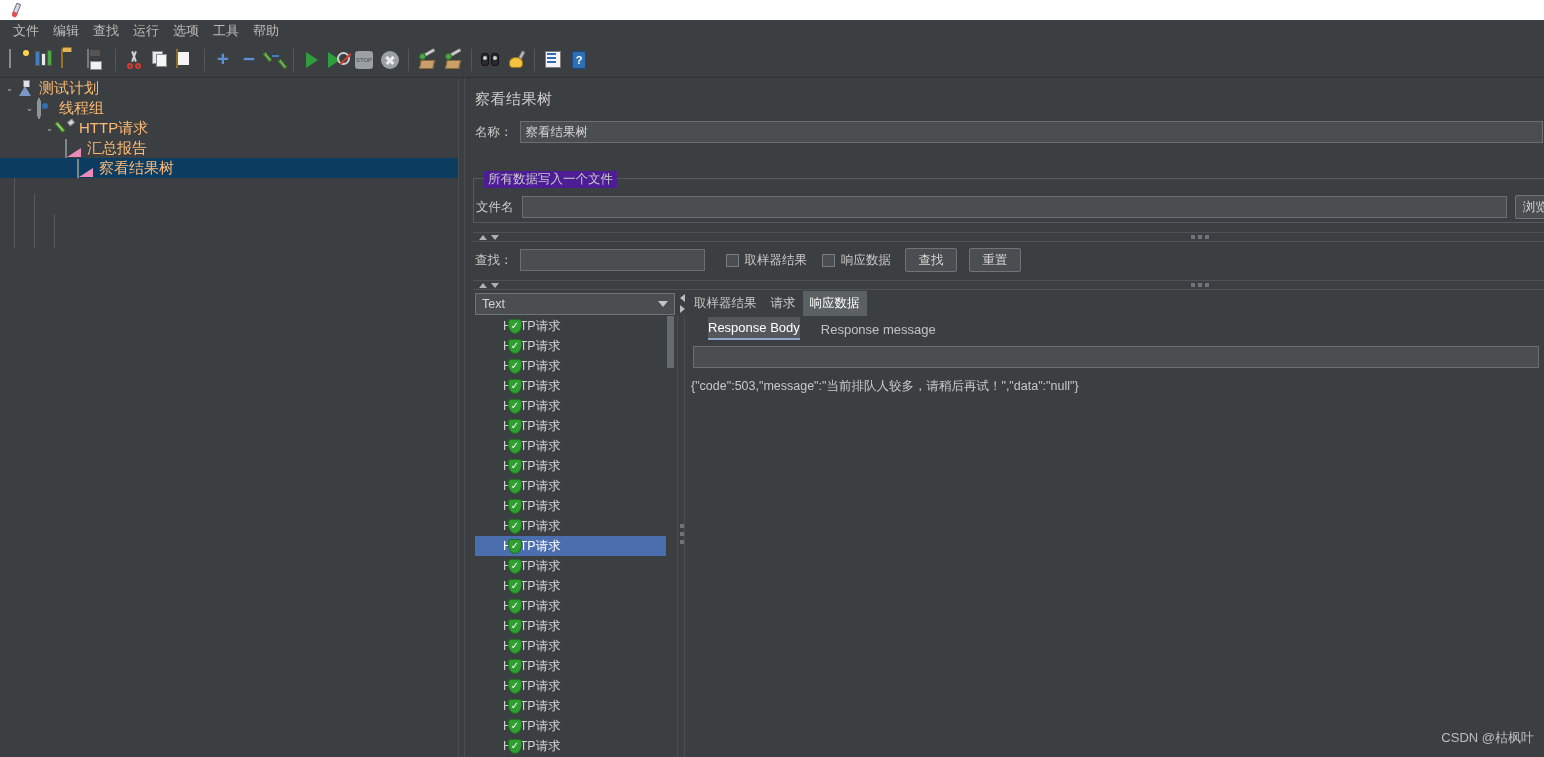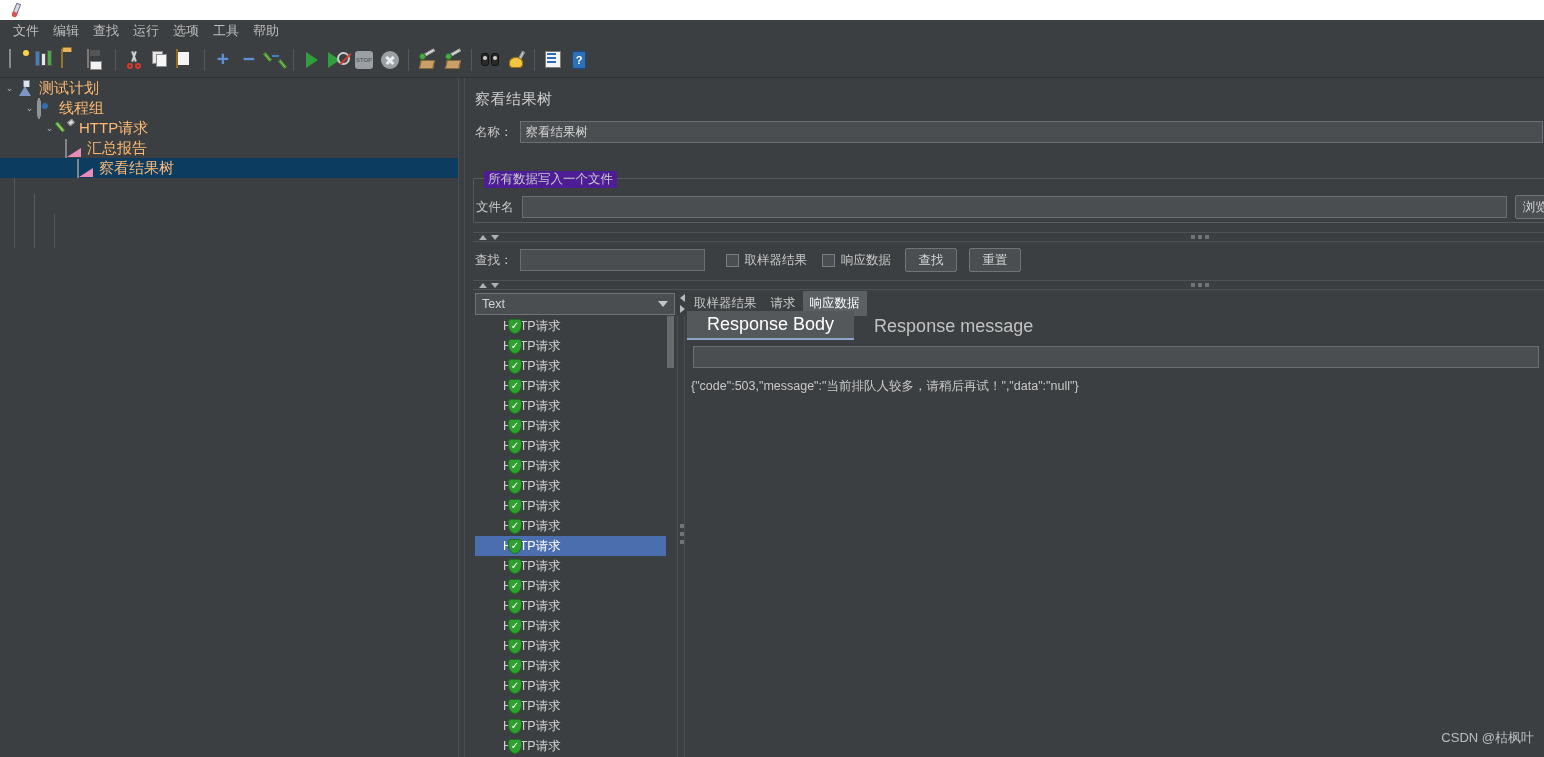--- a/index.html
+++ b/index.html
@@ -221,21 +221,21 @@
   }
   .grip { position: absolute; left: 2px; width: 4px; height: 4px; background: #6f7478; }
 
   
   .tabstrip { position: absolute; left: 222px; top: 212px; height: 26px; display: flex; align-items: flex-end; }
   .tab {
     font-size: 12.5px; color: #c9c9c9; padding: 4px 7px; white-space: nowrap; cursor: default;
   }
   .tab.active { background: #5b6063; color: #ffffff; }
   .subtabs { position: absolute; left: 222px; top: 240px; height: 22px; display: flex; align-items: flex-end; }
-  .subtab { font-size: 18px; color: #c2c2c2; padding: 3px 20px; white-space: nowrap; }
+  .subtab { font-size: 13px; color: #c2c2c2; padding: 3px 0; white-space: nowrap; margin-left: 21px; }
   .subtab.active { background: #54585b; color: #ffffff; border-bottom: 2px solid #8ea7c9; }
 
   .tab-scroller { position: absolute; left: 214px; top: 212px; width: 8px; height: 28px; }
   .tab-scroller i {
     position: absolute; left: 1px; width: 0; height: 0;
     border-top: 4px solid transparent; border-bottom: 4px solid transparent;
   }
   .tab-scroller i.lt { top: 4px; border-right: 5px solid #b7bbbe; }
   .tab-scroller i.rt { top: 15px; border-left: 5px solid #b7bbbe; }
 

